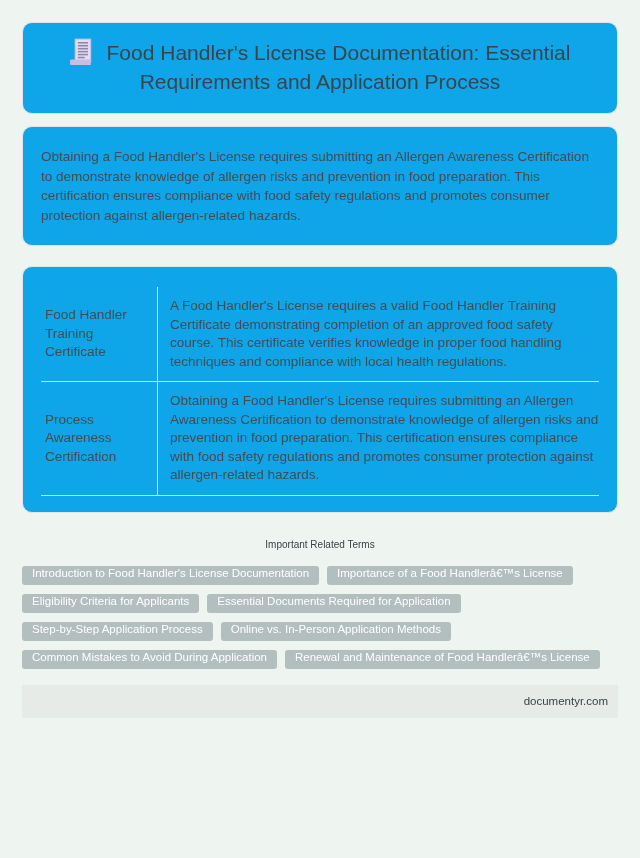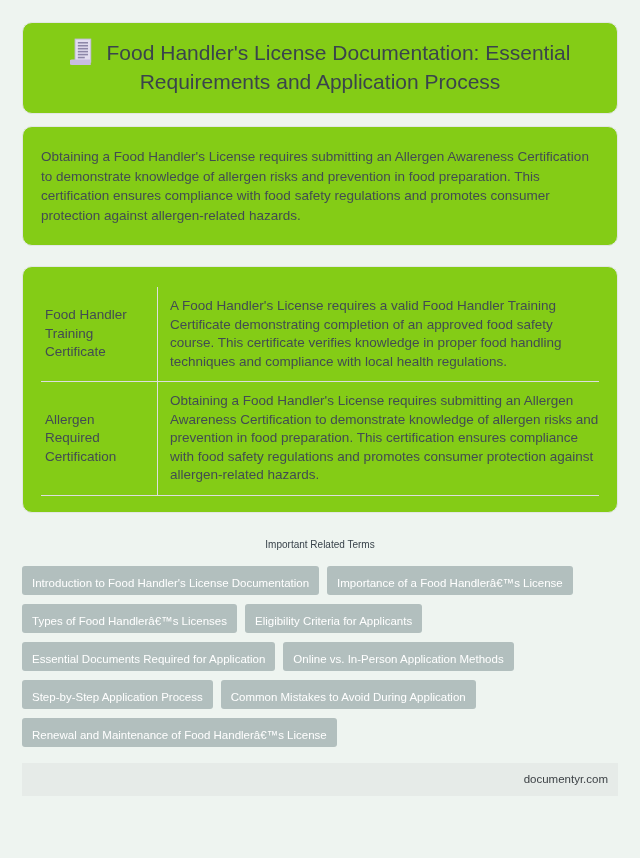--- a/index.html
+++ b/index.html
@@ -7,21 +7,21 @@
     width: 640px; height: 858px;
     background: #eef4f0;
     font-family: "Liberation Sans", sans-serif;
     color: #424c52;
     overflow: hidden;
     box-sizing: border-box;
   }
   .page { padding: 22px 22px 0; box-sizing: border-box; }
 
   .card {
-    background: #84cc16;
+    background: #0ea5e9;
     border: 1px solid #e2e7e4;
     border-radius: 10px;
     box-sizing: border-box;
   }
 
   
   .title-card { padding: 15px 18px 17px; margin-bottom: 12px; text-align: center; }
   .title-card h1 {
     margin: 0;
     font-size: 21px;
@@ -70,21 +70,21 @@
     font-size: 10px;
     font-weight: 500;
     color: #39434b;
   }
   .tags { display: flex; flex-wrap: wrap; gap: 9px 8px; }
   .tag {
     background: #b2bfbe;
     color: #ffffff;
     font-size: 11.5px;
     line-height: 12px;
-    padding: 11px 10px 6px;
+    padding: 1px 10px 6px;
     border-radius: 3px;
     white-space: nowrap;
     cursor: pointer;
   }
 
   
   .footer-bar {
     margin-top: 16px;
     height: 33px;
     background: #e6ebe8;
@@ -123,44 +123,43 @@
   <section class="card glossary-card">
     <table>
       <tbody>
 
           <tr>
             <td class="term">Food Handler Training Certificate</td>
             <td class="def">A Food Handler's License requires a valid Food Handler Training Certificate demonstrating completion of an approved food safety course. This certificate verifies knowledge in proper food handling techniques and compliance with local health regulations.</td>
           </tr>
 
           <tr>
-            <td class="term">Allergen Required Certification</td>
+            <td class="term">Process Awareness Certification</td>
             <td class="def">Obtaining a Food Handler's License requires submitting an Allergen Awareness Certification to demonstrate knowledge of allergen risks and prevention in food preparation. This certification ensures compliance with food safety regulations and promotes consumer protection against allergen-related hazards.</td>
           </tr>
         </tbody>
     </table>
   </section>
 
   <h2 class="related-heading">Important Related Terms</h2>
 
   <div class="tags">
 
       <span class="tag">Introduction to Food Handler's License Documentation</span>
 
       <span class="tag">Importance of a Food Handlerâ€™s License</span>
 
-      <span class="tag">Types of Food Handlerâ€™s Licenses</span>
 
       <span class="tag">Eligibility Criteria for Applicants</span>
 
       <span class="tag">Essential Documents Required for Application</span>
 
+      <span class="tag">Step-by-Step Application Process</span>
+
       <span class="tag">Online vs. In-Person Application Methods</span>
-
-      <span class="tag">Step-by-Step Application Process</span>
 
       <span class="tag">Common Mistakes to Avoid During Application</span>
 
       <span class="tag">Renewal and Maintenance of Food Handlerâ€™s License</span>
 
     </div>
 
   <footer class="footer-bar">
     <span>documentyr.com</span>
   </footer>

